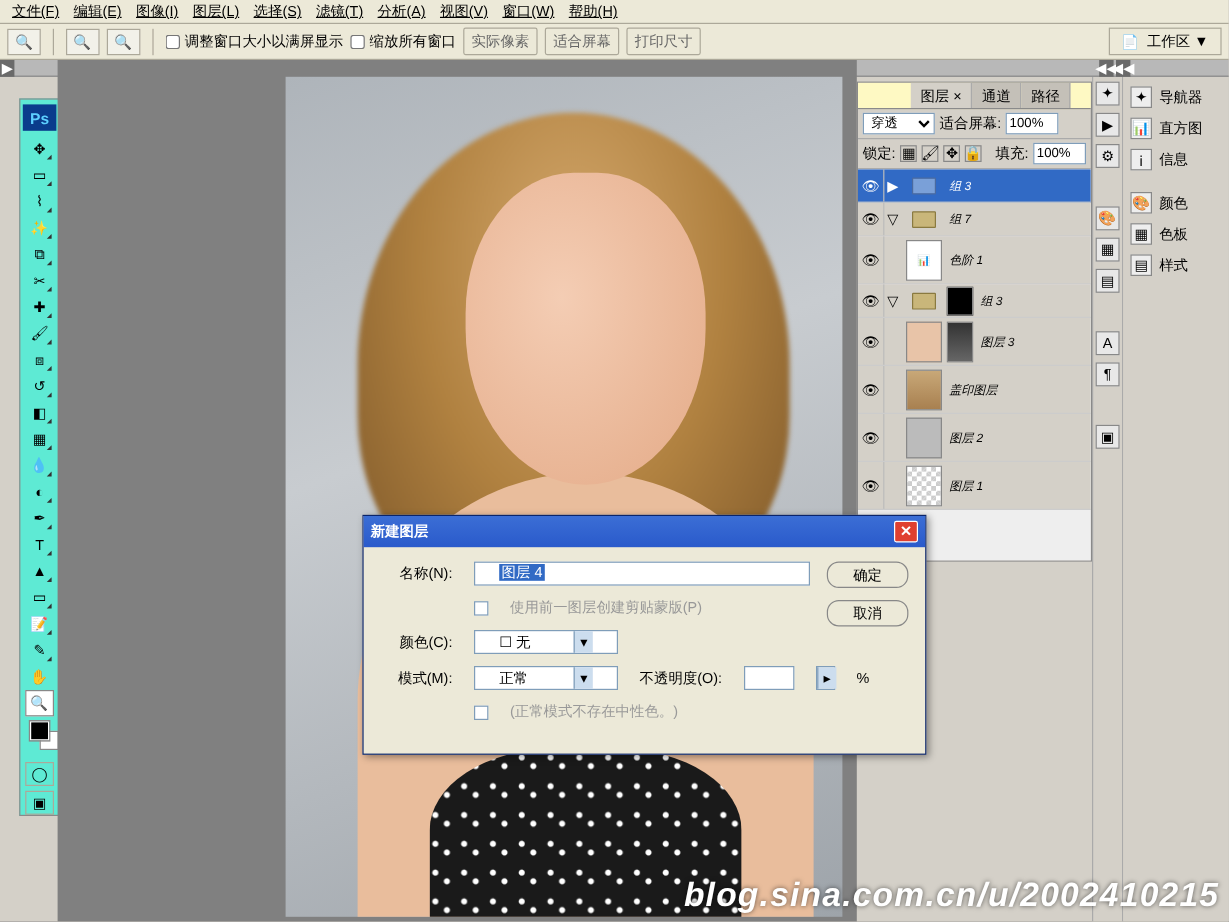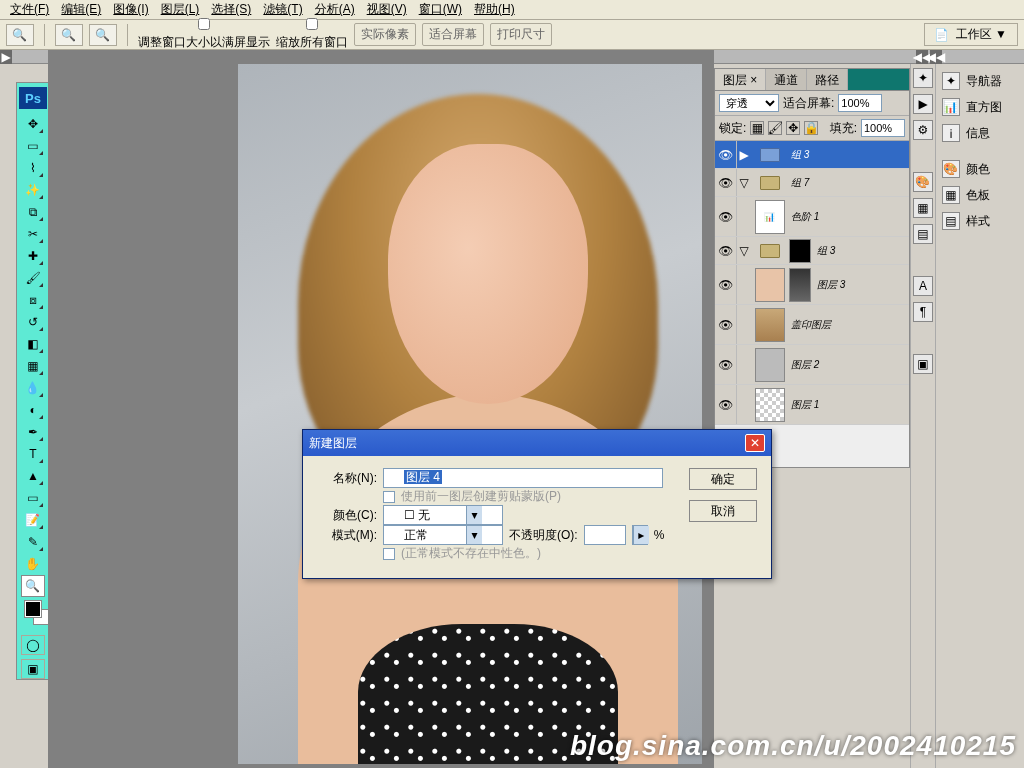--- a/index.html
+++ b/index.html
@@ -6,21 +6,21 @@
 body { width: 1024px; height: 768px; background: #d4d0c8; overflow: hidden; position: relative; }
 
 .menubar { height: 20px; background: #ece9d8; border-bottom: 1px solid #aca899; display: flex; align-items: center; padding: 0 4px; }
 .menubar span { padding: 2px 6px; cursor: default; text-decoration: underline; }
 .brand { margin-left: auto; color: #888; font-size: 11px; padding-right: 6px; }
 
 .optionsbar { height: 30px; background: #ece9d8; border-bottom: 1px solid #aca899; display: flex; align-items: center; padding: 0 6px; gap: 6px; }
 .tool-icon-box { width: 28px; height: 22px; border: 1px solid #aca899; background: #f2f1e9; display: flex; align-items: center; justify-content: center; }
 .sep { width: 1px; height: 22px; background: #aca899; margin: 0 4px; }
 .opbtn { border: 1px solid #aca899; background: #ece9d8; padding: 2px 6px; border-radius: 2px; color: #666; }
-.chk { display: flex; align-items: center; gap: 4px; flex-direction: column; }
+.chk { display: flex; align-items: center; gap: 4px; }
 .chk input { width: 12px; height: 12px; }
 .workspace-btn { margin-left: auto; border: 1px solid #aca899; background: #ece9d8; padding: 2px 10px; display: flex; align-items: center; gap: 6px; }
 
 .main { display: flex; height: 718px; }
 
 .toolbox { width: 34px; background: #5eead4; border: 1px solid #8a8a8a; display: flex; flex-direction: column; align-items: center; padding-top: 4px; margin-left: 4px; margin-top: 18px; position: absolute; left: 12px; top: 64px; }
 .ps-logo { width: 28px; height: 22px; background: #0a3c8c; color: #5dd0ff; display: flex; align-items: center; justify-content: center; font-weight: bold; font-size: 13px; margin-bottom: 4px; }
 .tool { width: 24px; height: 22px; display: flex; align-items: center; justify-content: center; position: relative; border: 1px solid transparent; }
 .tool.active { border: 1px solid #888; background: #fff; }
 .tool .corner { position: absolute; right: 1px; bottom: 1px; width: 0; height: 0; border-style: solid; border-width: 0 0 4px 4px; border-color: transparent transparent #333 transparent; }
@@ -32,21 +32,21 @@
 .canvas-area { flex: 1; background: #808080; position: relative; margin-left: 48px; }
 .canvas { position: absolute; left: 190px; top: 14px; width: 464px; height: 700px; background: linear-gradient(160deg, #aeb4ba 0%, #c8ccd0 40%, #9ea4aa 100%); overflow: hidden; }
 .portrait { position: absolute; inset: 0; }
 .hair { position: absolute; top: 30px; left: 60px; width: 360px; height: 420px; background: radial-gradient(ellipse at 50% 30%, #d4a86c 0%, #b08140 50%, #7a5528 100%); border-radius: 50% 50% 40% 40%; filter: blur(2px); }
 .face { position: absolute; top: 80px; left: 150px; width: 200px; height: 260px; background: radial-gradient(ellipse at 40% 40%, #f4cdb4 0%, #e7b190 80%); border-radius: 45% 45% 50% 50%; }
 .body { position: absolute; top: 330px; left: 60px; width: 380px; height: 380px; background: #e9bd9c; border-radius: 50% 50% 0 0; }
 .dress { position: absolute; top: 560px; left: 120px; width: 260px; height: 170px; background: radial-gradient(circle at 20% 30%, #fff 2px, transparent 3px), radial-gradient(circle at 60% 60%, #fff 2px, transparent 3px), #1a1a1a; background-size: 24px 24px; border-radius: 40% 40% 0 0; }
 
 .rightpanels { width: 310px; background: #d4d0c8; display: flex; }
 .layers-panel { width: 196px; border: 1px solid #8a8a8a; margin-top: 18px; background: #d4d0c8; display: flex; flex-direction: column; height: 400px; }
-.panel-tabs { height: 22px; background: #0f766e; display: flex; border-bottom: 1px solid #8a8a8a; }
+.panel-tabs { height: 22px; background: #fef9c3; display: flex; border-bottom: 1px solid #8a8a8a; padding-left: 44px; }
 .ptab { padding: 3px 8px; border-right: 1px solid #aaa; background: #c4c0b8; }
 .ptab.active { background: #d4d0c8; font-weight: normal; }
 .panel-opts { padding: 3px 4px; display: flex; align-items: center; gap: 4px; border-bottom: 1px solid #aaa; }
 .sel { border: 1px solid #7f9db9; background: #fff; height: 18px; font-size: 11px; padding: 0 2px; }
 .lock-row { padding: 3px 4px; display: flex; align-items: center; gap: 4px; border-bottom: 1px solid #aaa; font-size: 11px; }
 .lock-ico { width: 14px; height: 14px; border: 1px solid #888; display: inline-flex; align-items: center; justify-content: center; }
 
 .layer-list { flex: 1; background: #eee; overflow: auto; }
 .layer { display: flex; align-items: center; height: 28px; border-bottom: 1px solid #ccc; background: #d4d0c8; }
 .layer.tall { height: 40px; }
@@ -63,32 +63,32 @@
 .mini-icons-col { width: 26px; background: #d4d0c8; border-left: 1px solid #aaa; border-right: 1px solid #aaa; display: flex; flex-direction: column; align-items: center; padding-top: 18px; gap: 6px; }
 .mini-icons-col .mi { width: 20px; height: 20px; border: 1px solid #888; background: #e8e8e8; display: flex; align-items: center; justify-content: center; }
 
 .dock-panels { width: 88px; background: #d4d0c8; padding-top: 18px; }
 .dock-item { display: flex; align-items: center; gap: 6px; padding: 4px 6px; }
 .dock-item .di-ico { width: 18px; height: 18px; border: 1px solid #888; background: #eee; display: flex; align-items: center; justify-content: center; }
 .dock-group-sep { height: 10px; }
 
 
 .dialog { position: absolute; left: 302px; top: 429px; width: 470px; background: #ece9d8; border: 1px solid #0a246a; box-shadow: 2px 2px 6px rgba(0,0,0,0.4); }
-.dlg-title { height: 26px; background: linear-gradient(#3b6ed5, #2a5acb); color: #fff; display: flex; align-items: center; padding: 0 6px; font-weight: normal; }
+.dlg-title { height: 26px; background: linear-gradient(#3b6ed5, #2a5acb); color: #fff; display: flex; align-items: center; padding: 0 6px; font-weight: bold; }
 .dlg-close { margin-left: auto; width: 20px; height: 18px; background: #e04030; border: 1px solid #fff; color: #fff; display: flex; align-items: center; justify-content: center; border-radius: 2px; }
 .dlg-body { padding: 12px 14px 16px 14px; position: relative; }
-.dlg-row { display: flex; align-items: center; gap: 6px; }
+.dlg-row { display: flex; align-items: center; margin-bottom: 10px; gap: 18px; }
 .dlg-label { width: 60px; text-align: right; }
 .dlg-input { border: 1px solid #7f9db9; height: 20px; padding: 0 20px; background: #fff; }
 .dlg-input.sel-look { display: flex; align-items: center; justify-content: space-between; }
 .dlg-input .dd { width: 16px; height: 100%; background: #cde; border-left: 1px solid #7f9db9; display: flex; align-items: center; justify-content: center; }
 .dlg-input input { border: none; outline: none; width: 100%; height: 100%; font-size: 12px; }
 .dlg-input .hl { background: #316ac5; color: #fff; padding: 0 2px; }
 .dlg-btns { position: absolute; right: 14px; top: 12px; display: flex; flex-direction: column; gap: 10px; }
-.dlg-btn { width: 68px; height: 22px; border: 1px solid #888; background: #ece9d8; border-radius: 0; }
+.dlg-btn { width: 68px; height: 22px; border: 1px solid #888; background: #ece9d8; border-radius: 10px; }
 .disabled { color: #999; }
 .chkbox { width: 12px; height: 12px; border: 1px solid #7f9db9; background: #fff; display: inline-block; }
 
 .watermark { position: absolute; right: 8px; bottom: 6px; color: #fff; font-size: 28px; font-style: italic; font-weight: bold; text-shadow: 0 0 4px rgba(0,0,0,0.6); letter-spacing: 1px; pointer-events:none;}
 
 .topstrip { position: absolute; left: 0; top: 50px; width: 1024px; height: 14px; background: #b8b8b8; border-bottom: 1px solid #888; }
 .arrowtab { position: absolute; left: 0; top: 50px; width: 12px; height: 14px; background: #6a6a6a; color: #fff; display:flex; align-items:center; justify-content:center;}
 .arrowtab.r { left: 916px; }
 .arrowtab.r2 { left: 930px; }
 

